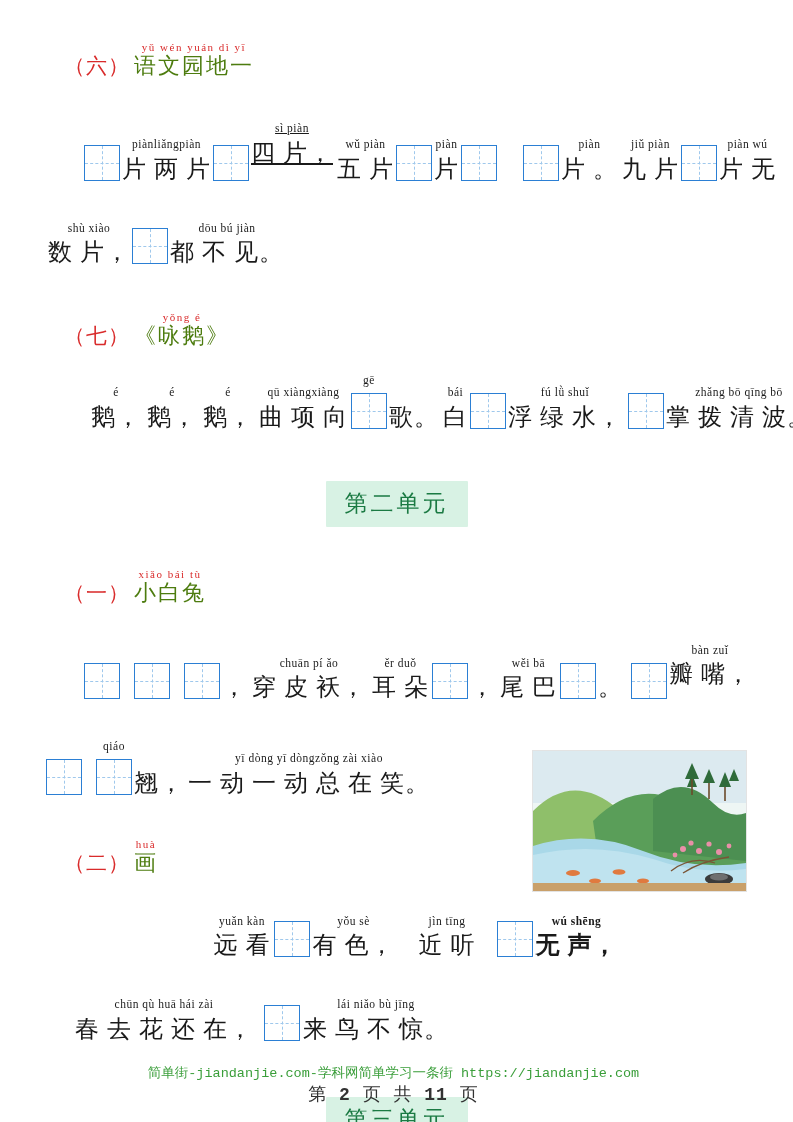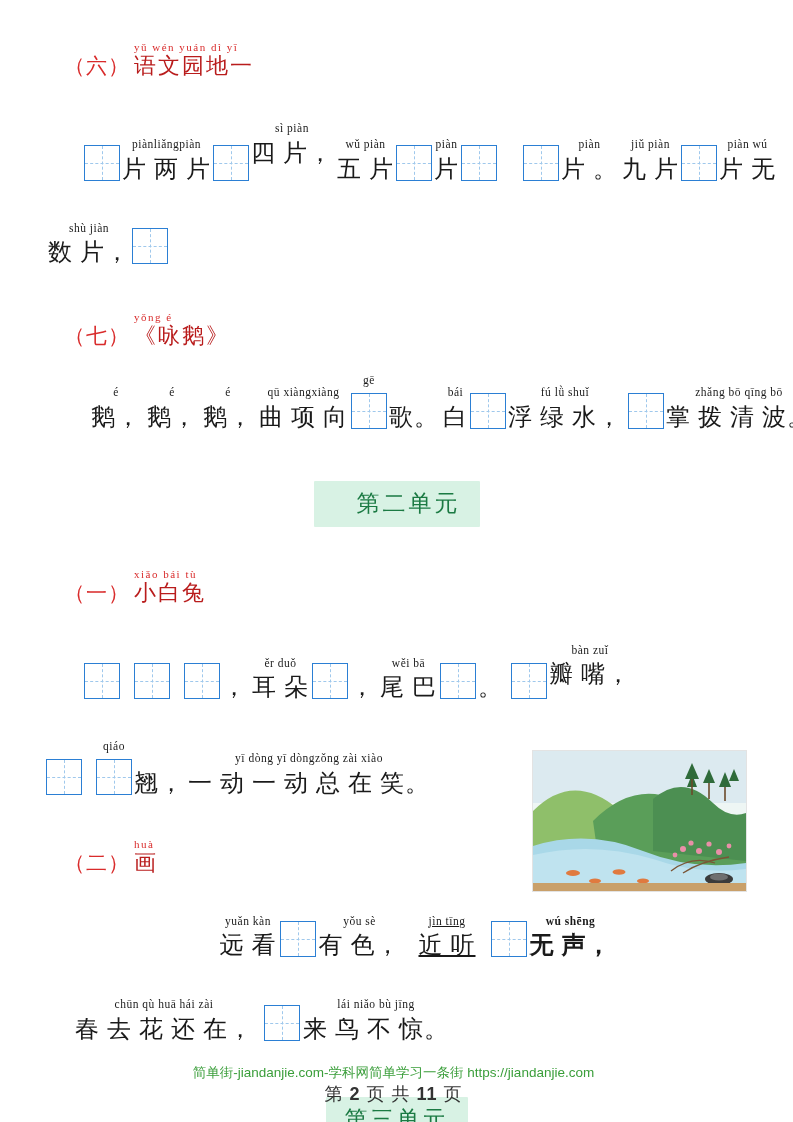--- a/index.html
+++ b/index.html
@@ -24,34 +24,34 @@
     color:#d92b2b;
   }
   .sec-num{
     font-family:"Liberation Serif", serif;
     font-size:21px;
     color:#d92b2b;
     letter-spacing:1px;
     line-height:1;
     margin-right:4px;
   }
-  .ruby-wrap{display:inline-block;line-height:1;}
+  .ruby-wrap{display:inline-block;text-align:center;line-height:1;}
   .ruby-py{
     display:block;
     font-family:"Liberation Serif", serif;
     font-size:11px;
     color:#d92b2b;
     letter-spacing:1.5px;
     margin-bottom:2px;
     white-space:nowrap;
   }
   .ruby-han{
     display:block;
     font-size:22px;
-    color:#b91c1c;
+    color:#4d7c0f;
     letter-spacing:2px;
     white-space:nowrap;
   }
 
   
   .unit-banner{
     margin:0 auto;
     width:142px;
     text-align:center;
     background:#d8f2e4;
@@ -134,21 +134,21 @@
     border:1px solid #e3e3e3;
     overflow:hidden;
     background:#eaf4f8;
   }
 
   
   .footer{
     position:absolute;
     left:0;right:6px;
     text-align:center;
-    font-family:Liberation Sans, sans-serif;
+    font-family:Liberation Mono, monospace;
   }
   .foot-site{
     bottom:40px;
     font-size:13.5px;
     color:#3a9e3a;
   }
   .foot-page{
     bottom:16px;
     font-size:18px;
     color:#333;
@@ -169,21 +169,21 @@
     </span>
   </div>
 
   <div class="line" style="margin:30px 0 0 38px;align-items:flex-end;">
     <span class="boxtok"><span class="py blank">x</span><span class="box"></span></span>
     <span class="tok" style="margin:0 2px;">
         <span class="py">piànliǎngpiàn</span>
         <span class="han">片 两 片</span>
       </span>
     <span class="boxtok"><span class="py blank">x</span><span class="box"></span></span>
-    <span class="tok" style="margin:16px 2px;">
+    <span class="tok" style="margin:16px 2px;text-decoration:underline;">
         <span class="py">sì  piàn</span>
         <span class="han">四 片，</span>
       </span>
     <span class="tok" style="margin:0 2px;">
         <span class="py">wǔ piàn</span>
         <span class="han">五 片</span>
       </span>
     <span class="boxtok"><span class="py blank">x</span><span class="box"></span></span>
     <span class="tok" style="margin:0 2px;">
         <span class="py">piàn</span>
@@ -201,24 +201,28 @@
       </span>
     <span class="boxtok"><span class="py blank">x</span><span class="box"></span></span>
     <span class="tok" style="margin:0 2px;">
         <span class="py">piàn wú</span>
         <span class="han">片 无</span>
       </span>
   </div>
 
   <div class="line" style="margin:30px 0 0 0px;">
     <span class="tok" style="margin:0 2px;">
-        <span class="py">shù jiàn</span>
+        <span class="py">shù xiào</span>
         <span class="han">数 片，</span>
       </span>
     <span class="boxtok"><span class="py blank">x</span><span class="box"></span></span>
+    <span class="tok" style="margin:0 2px;">
+        <span class="py">dōu bú jiàn</span>
+        <span class="han">都 不 见。</span>
+      </span>
   </div>
 
   <div class="sec-head" style="margin-top:48px;">
     <span class="sec-num">（七）</span>
     <span class="ruby-wrap">
       <span class="ruby-py">yǒng  é</span>
       <span class="ruby-han">《咏鹅》</span>
     </span>
   </div>
 
@@ -253,37 +257,41 @@
         <span class="py">fú lǜ shuǐ</span>
         <span class="han">浮 绿 水，</span>
       </span>
     <span class="boxtok" style="margin-left:4px;"><span class="py blank">x</span><span class="box"></span></span>
     <span class="tok" style="margin:0 2px;">
         <span class="py">zhǎng bō qīng bō</span>
         <span class="han">掌 拨 清 波。</span>
       </span>
   </div>
 
-  <div class="unit-banner" style="margin-top:52px;padding-left:24px;">第二单元</div>
+  <div class="unit-banner" style="margin-top:52px;">第二单元</div>
 
   <div class="sec-head" style="margin-top:42px;">
     <span class="sec-num">（一）</span>
     <span class="ruby-wrap">
       <span class="ruby-py">xiǎo bái  tù</span>
       <span class="ruby-han">小白兔</span>
     </span>
   </div>
 
   <div class="line" style="margin:28px 0 0 38px;">
     <span class="boxtok"><span class="py blank">x</span><span class="box"></span></span>
     <span class="boxtok" style="margin-left:14px;"><span class="py blank">x</span><span class="box"></span></span>
     <span class="boxtok" style="margin-left:14px;"><span class="py blank">x</span><span class="box"></span></span>
     <span class="tok" style="margin:0 2px;">
         <span class="py blank">x</span>
         <span class="han">，</span>
+      </span>
+    <span class="tok" style="margin:0 3px;">
+        <span class="py">chuān pí  ǎo</span>
+        <span class="han">穿 皮 袄，</span>
       </span>
     <span class="tok" style="margin:0 3px;">
         <span class="py">ěr  duǒ</span>
         <span class="han">耳 朵</span>
       </span>
     <span class="boxtok"><span class="py blank">x</span><span class="box"></span></span>
     <span class="tok" style="margin:0 2px;">
         <span class="py blank">x</span>
         <span class="han">，</span>
       </span>
@@ -375,21 +383,21 @@
   <div class="line" style="margin:30px 0 0 38px;justify-content:center;">
     <span class="tok" style="margin:0 3px;">
         <span class="py">yuǎn kàn</span>
         <span class="han">远 看</span>
       </span>
     <span class="boxtok"><span class="py blank">x</span><span class="box"></span></span>
     <span class="tok" style="margin:0 3px;">
         <span class="py">yǒu sè</span>
         <span class="han">有 色，</span>
       </span>
-    <span class="tok" style="margin:0 15px;text-decoration:underline;">
+    <span class="tok" style="margin:0 21px;">
         <span class="py">jìn tīng</span>
         <span class="han">近 听</span>
       </span>
     <span class="boxtok"><span class="py blank">x</span><span class="box"></span></span>
     <span class="tok" style="margin:0 3px;font-weight:bold;">
         <span class="py">wú shēng</span>
         <span class="han">无 声，</span>
       </span>
   </div>
 

